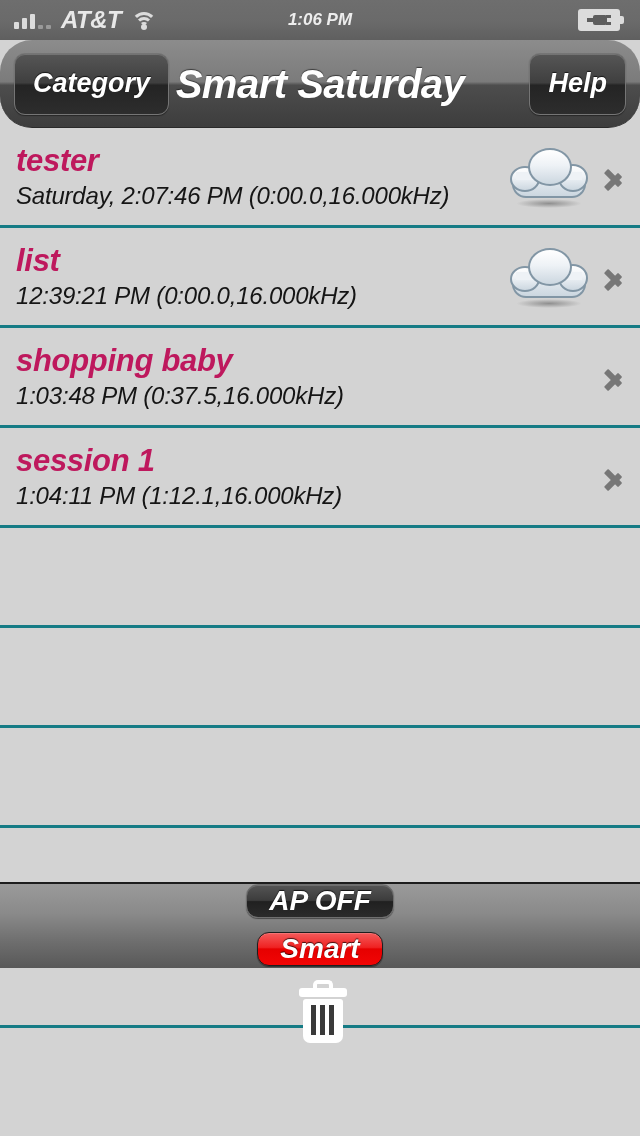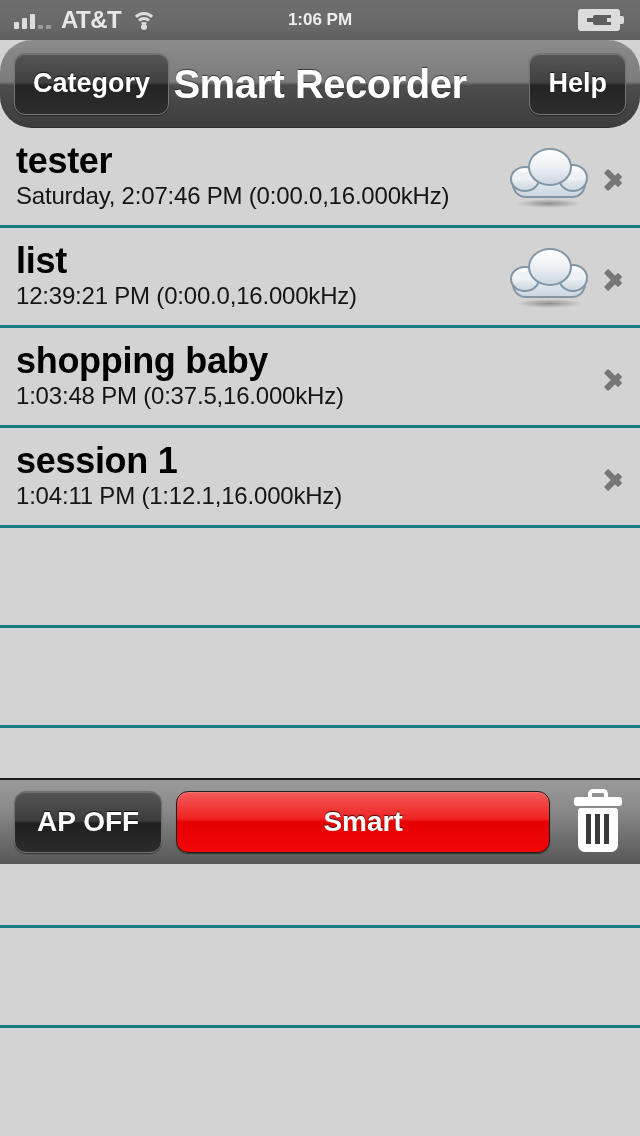--- a/index.html
+++ b/index.html
@@ -2,21 +2,21 @@
 <html><head>
 <meta charset="utf-8">
 <style>
   * { margin:0; padding:0; box-sizing:border-box; }
   html, body {
     width:640px; height:1136px;
     font-family:"Liberation Sans", sans-serif;
     background:#d3d3d3;
     overflow:hidden;
   }
-  .phone { position:relative; width:640px; height:864px; }
+  .phone { position:relative; width:640px; height:968px;font-style:italic; }
 
   
   .statusbar {
     position:absolute; top:0; left:0; width:640px; height:40px;
     background:linear-gradient(to bottom, #6e6e6e 0%, #6a6a6a 55%, #5f5f5f 100%);
     display:flex; align-items:center;
   }
   .sb-left { display:flex; align-items:center; gap:10px; padding-left:14px; width:240px; }
   .signal { display:flex; align-items:flex-end; gap:3px; height:18px; }
   .signal i { display:block; background:#dcdcdc; border-radius:1px; }
@@ -83,21 +83,21 @@
     position:absolute; top:128px; left:0; width:640px; height:922px;
     background:#d3d3d3; overflow:hidden;
   }
   .row {
     position:relative; width:640px; height:100px;
     border-bottom:3px solid #157b85;
     display:flex; align-items:center;
   }
   .row-text { flex:1; padding-left:16px; }
   .row-title {
-    font-size:36px; font-weight:bold; color:#000000;
+    font-size:31px; font-weight:bold; color:#be185d;
     line-height:38px; letter-spacing:-0.3px;
   }
   .row-sub {
     font-size:24px; color:#151515; line-height:32px; letter-spacing:-0.2px;
   }
   .row-accessories { display:flex; align-items:center; gap:12px; padding-right:14px; }
 
   
   .cloud { position:relative; width:82px; height:62px; }
   .cloud .shadow {
@@ -130,21 +130,21 @@
     background:#777777; border-radius:1px;
   }
   .chevron::before { top:8px;  transform:rotate(45deg);  transform-origin:left center; }
   .chevron::after  { top:26px; transform:rotate(-45deg); transform-origin:left center; }
 
   
   .toolbar {
     position:absolute; bottom:0; left:0; width:640px; height:86px;
     background:linear-gradient(to bottom, #9a9a9a 0%, #8a8a8a 35%, #6d6d6d 70%, #585858 100%);
     border-top:2px solid #1d1d1d;
-    display:flex; align-items:center; gap:14px; padding:0 14px;
+    display:flex; align-items:center; gap:14px; padding:0 14px;flex-direction:column;
   }
   .tbtn {
     background:linear-gradient(to bottom, #555555 0%, #3c3c3c 48%, #202020 52%, #2b2b2b 100%);
     border:1px solid #6f6f6f; border-radius:12px;
     color:#ffffff; font-size:28px; font-weight:bold;
     height:62px; display:flex; align-items:center; justify-content:center;
     padding:0 22px;
     text-shadow:0 -1px 1px rgba(0,0,0,0.75);
     box-shadow:inset 0 1px 0 rgba(255,255,255,0.16), 0 1px 1px rgba(0,0,0,0.45);
   }
@@ -207,21 +207,21 @@
             <span class="body"></span>
             <span class="p1"></span>
             <span class="p2"></span>
           </span>
       </span>
     </div>
   </div>
 
   <div class="navbar">
     <div class="navbtn">Category</div>
-    <div class="navtitle">Smart Recorder</div>
+    <div class="navtitle">Smart Saturday</div>
     <div class="navbtn">Help</div>
   </div>
 
   <div class="list" id="list">
       <div class="row" style="border-bottom-color: rgb(21, 123, 133);">
         <div class="row-text">
           <div class="row-title">tester</div>
           <div class="row-sub">Saturday, 2:07:46 PM (0:00.0,16.000kHz)</div>
         </div>
         <div class="row-accessories">

